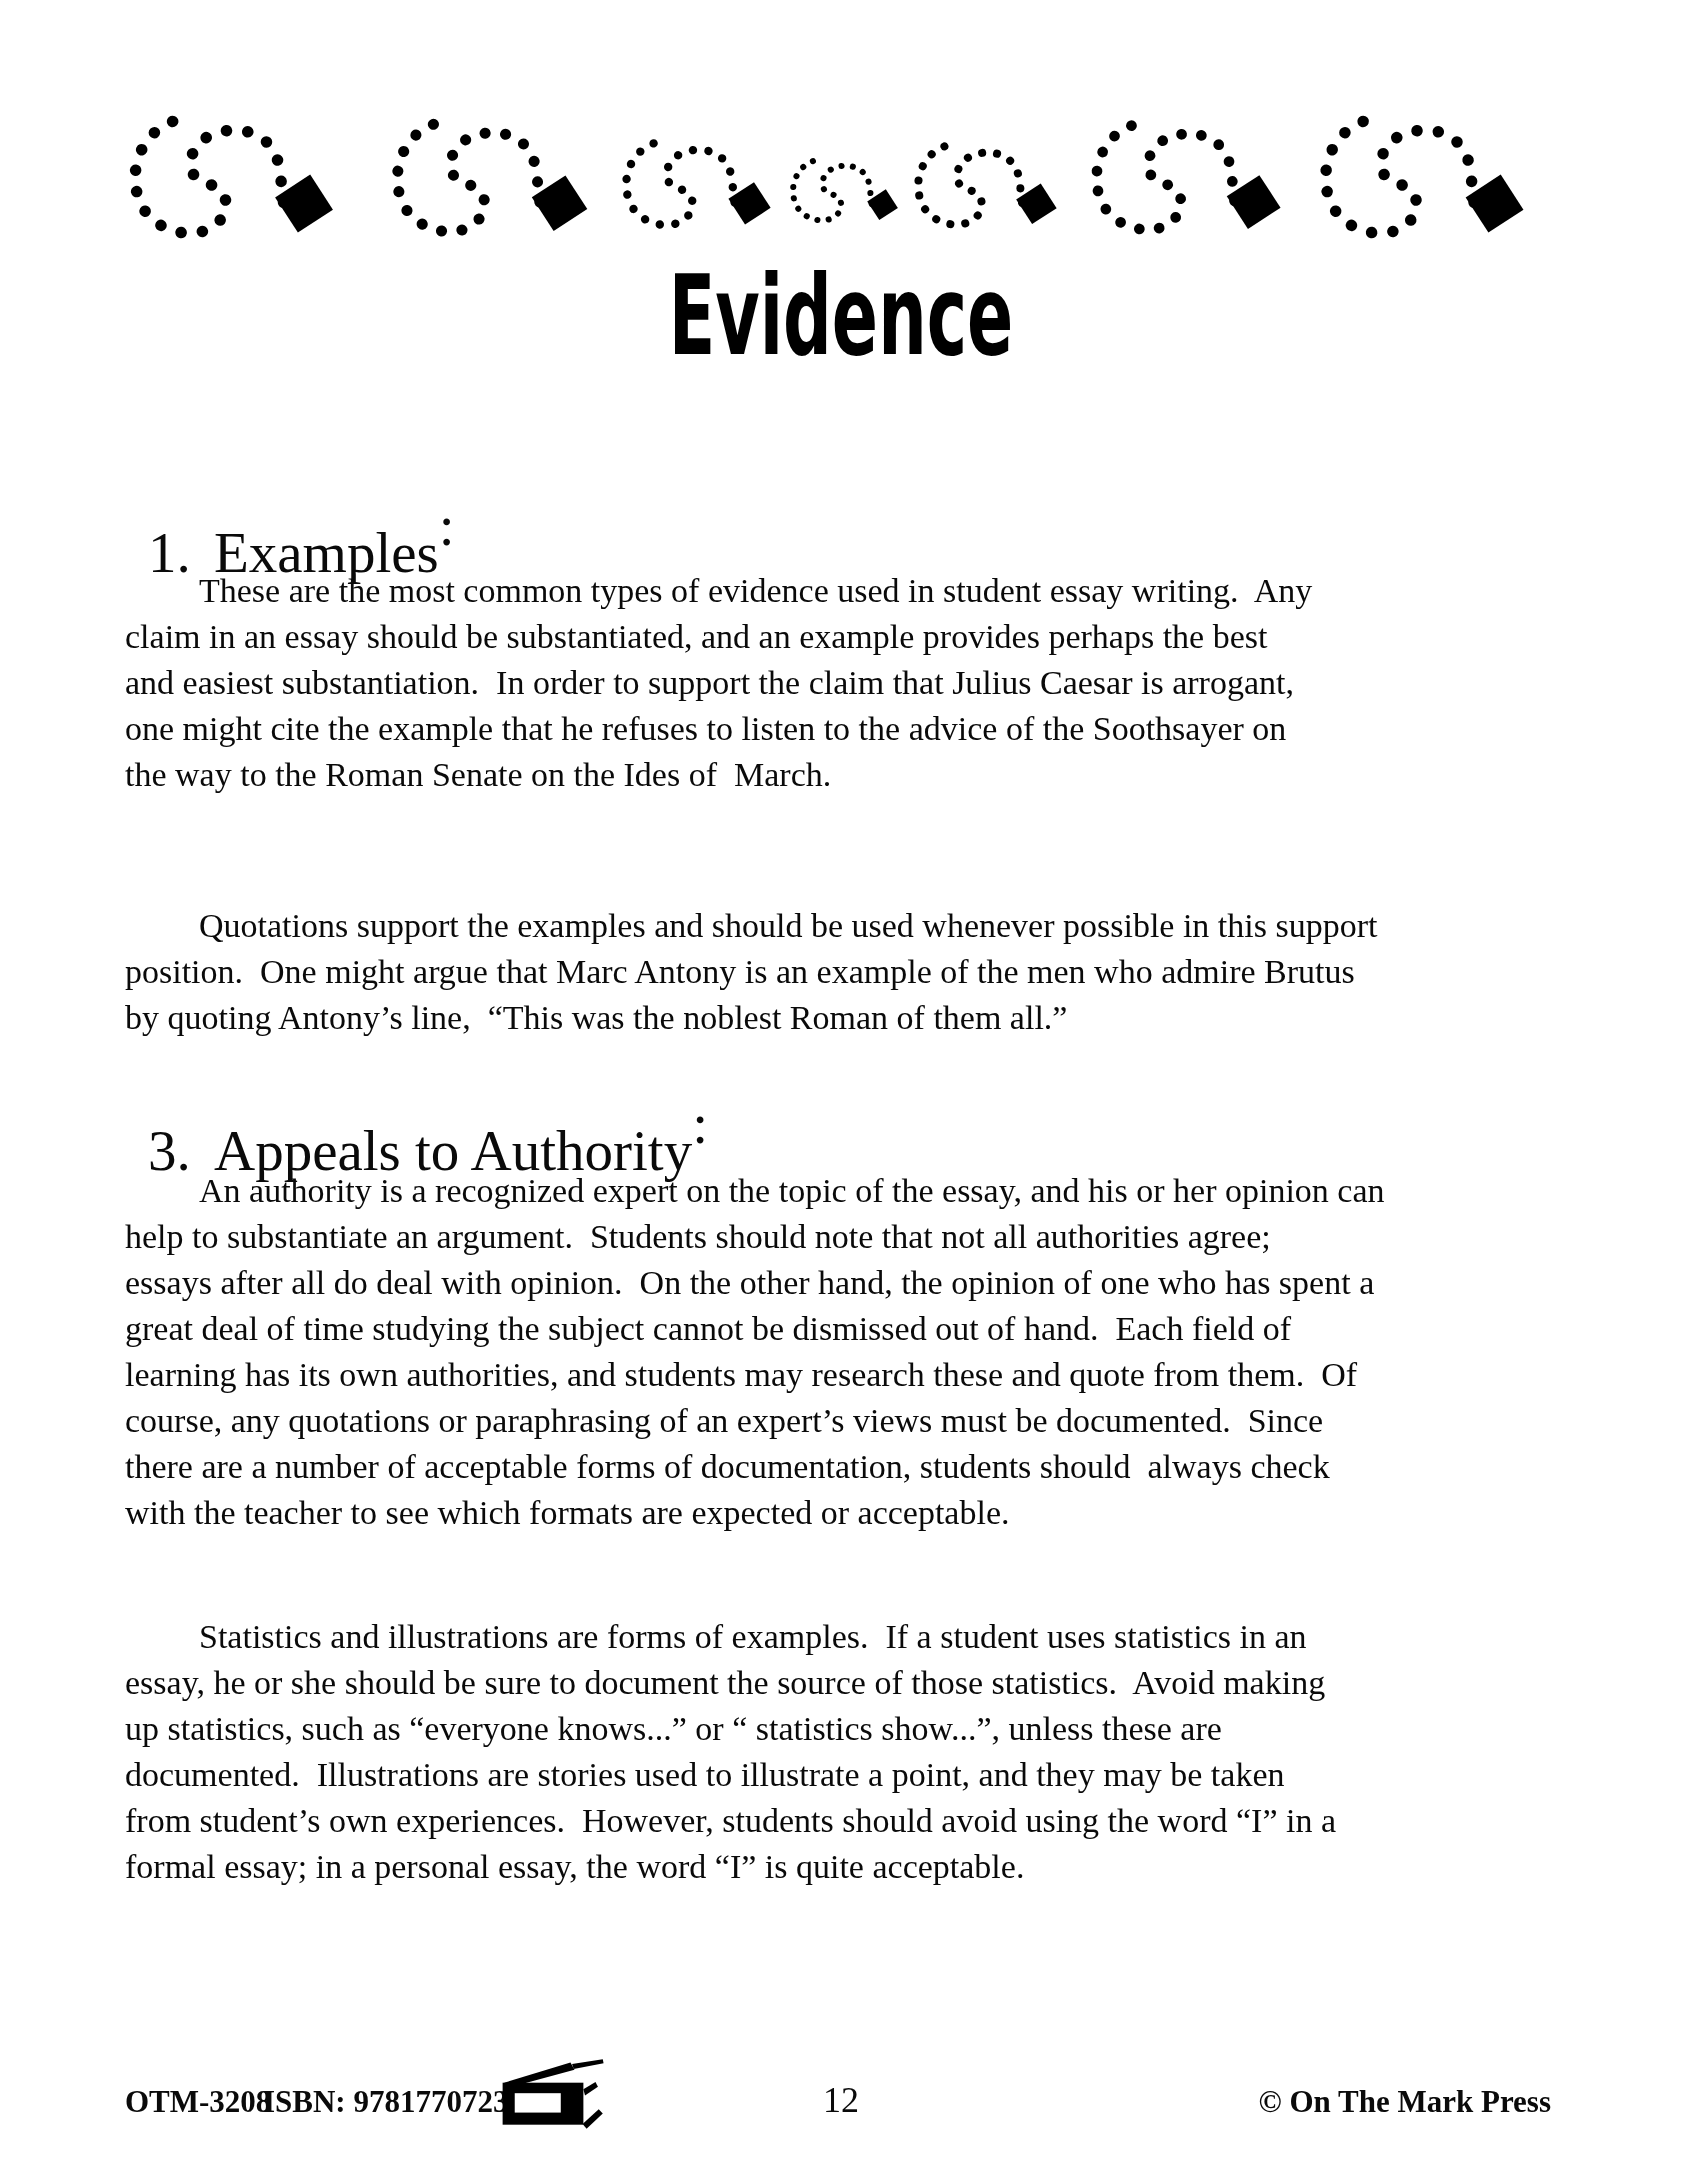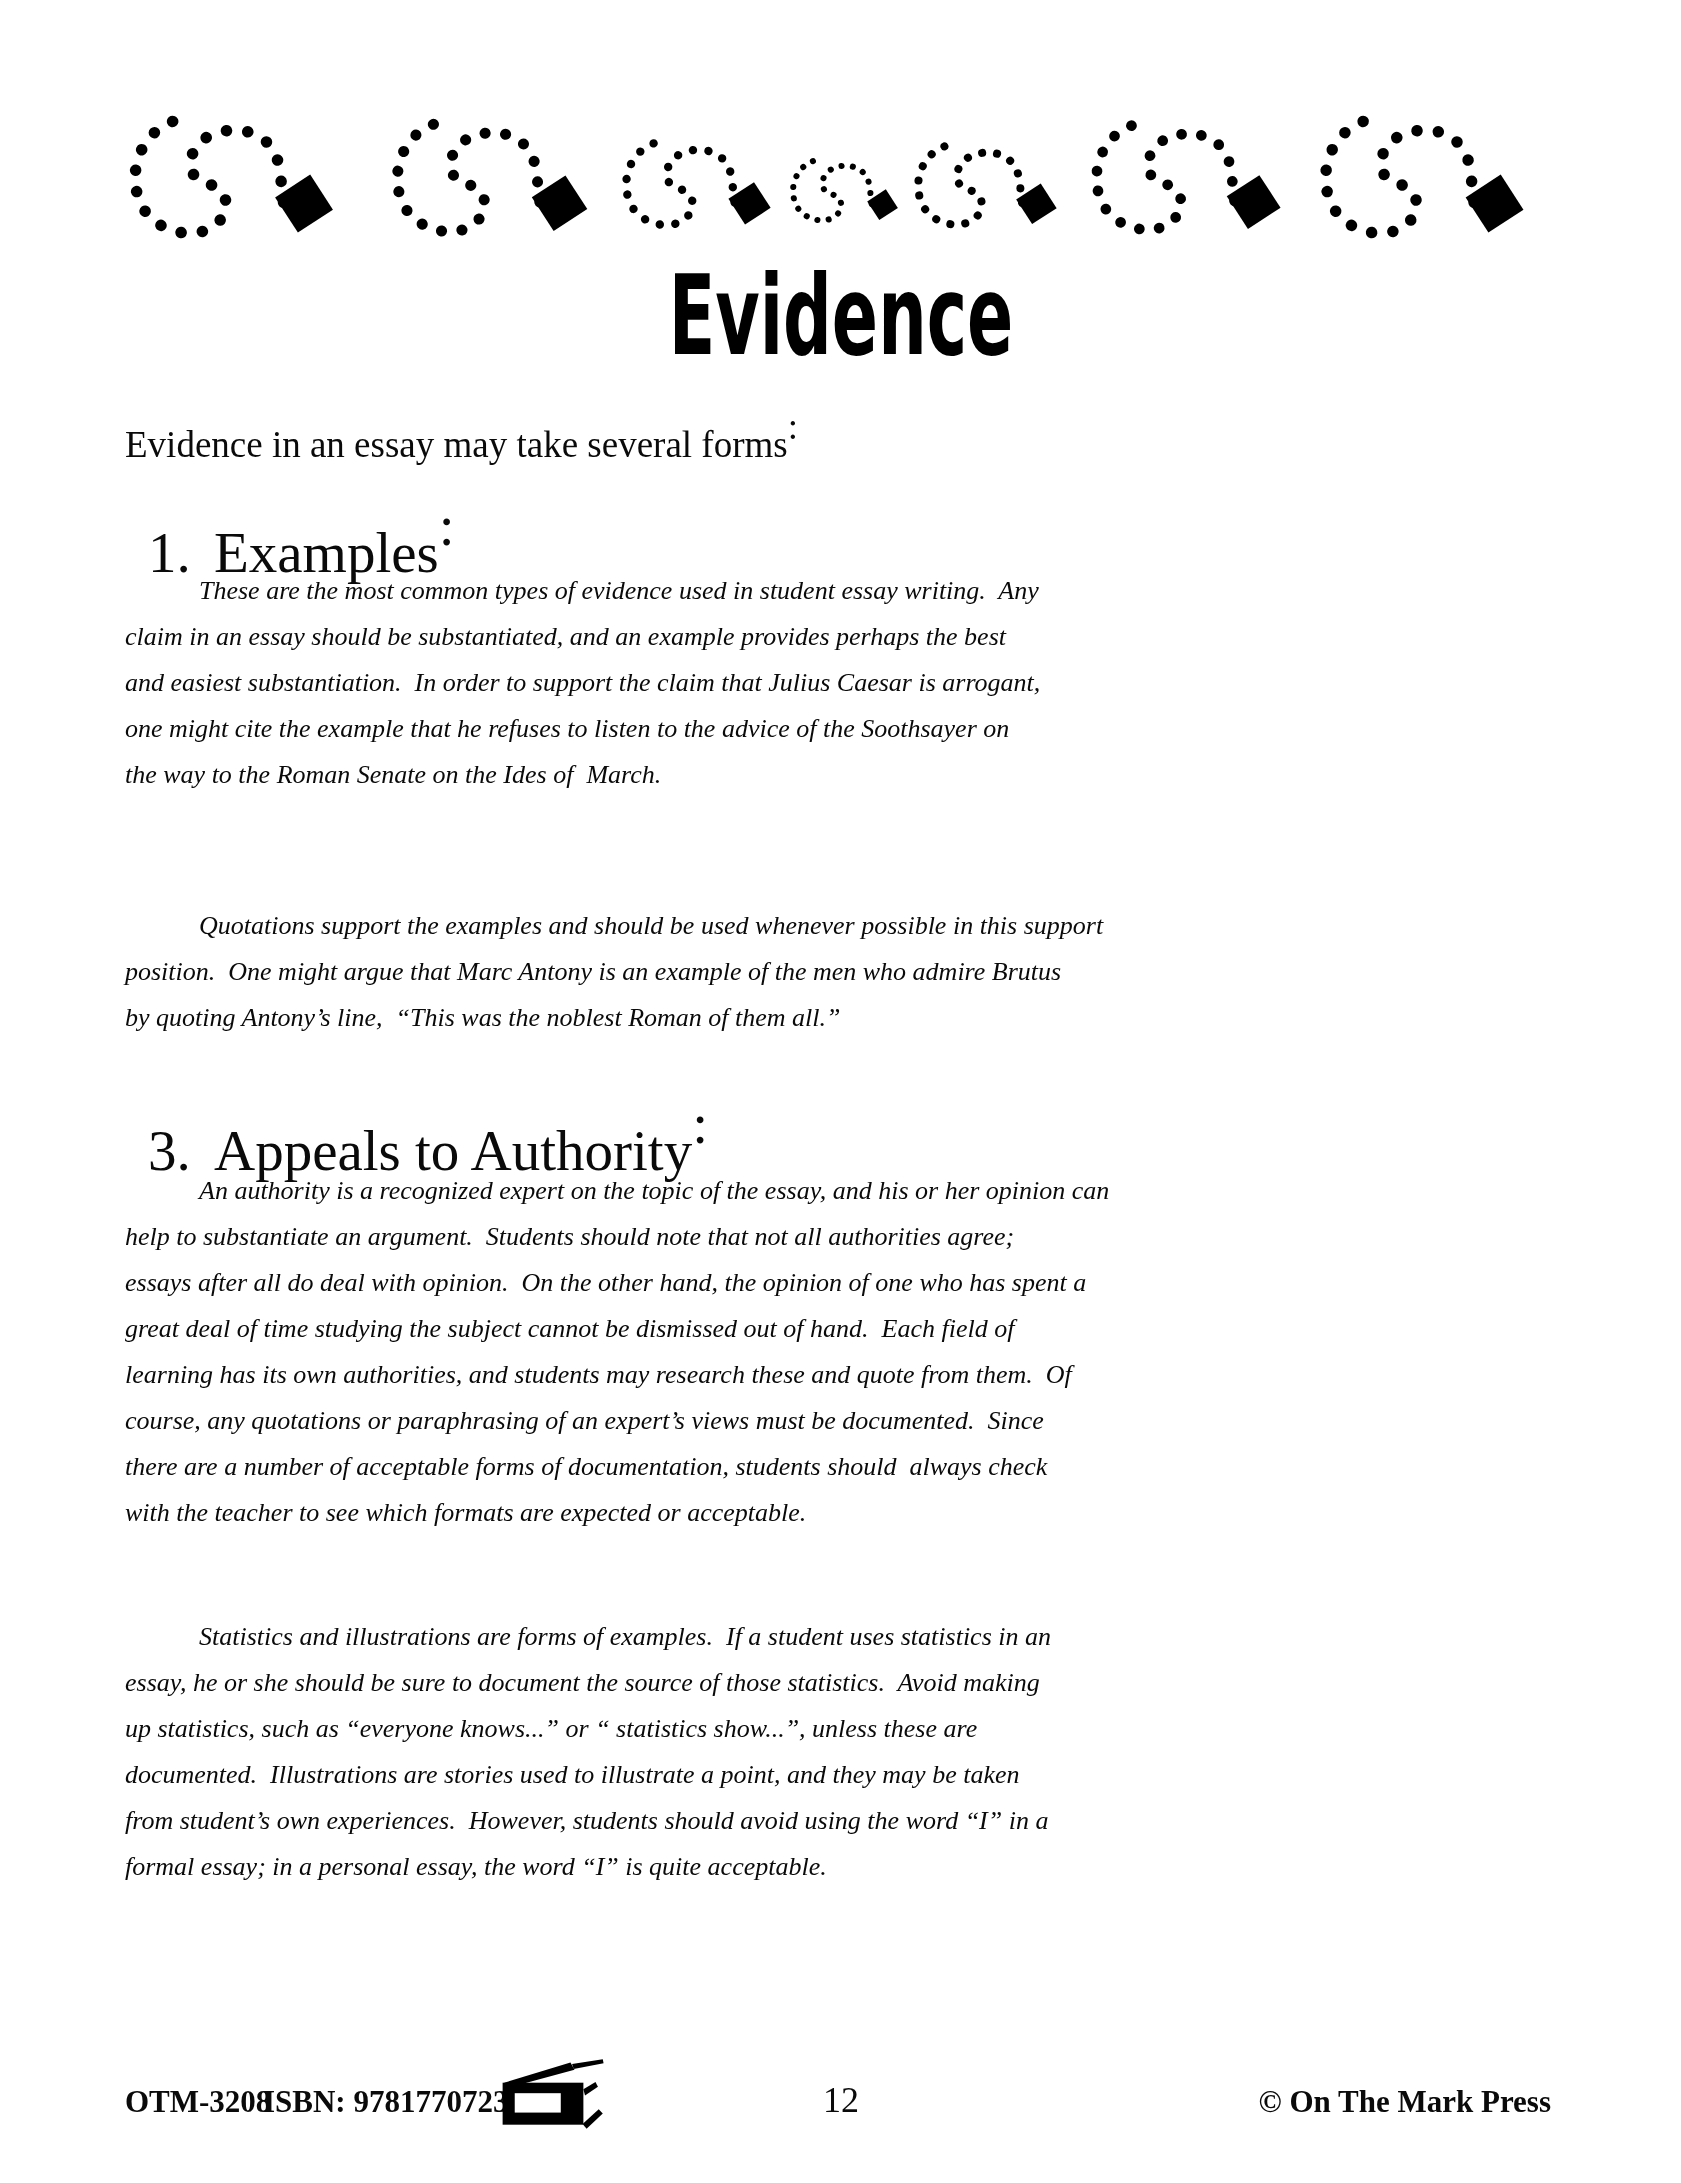--- a/index.html
+++ b/index.html
@@ -24,22 +24,22 @@
   }
   .intro{
     position:absolute;left:125px;top:404px;margin:0;
     font-size:37px;line-height:46px;white-space:pre;
   }
   .rc{vertical-align:0.48em;}  
   .sec{position:absolute;left:134px;margin:14px;font-size:57px;line-height:49px;white-space:pre;}
   .sec .num{display:inline-block;min-width:66px;}
   .para{
     position:absolute;left:125px;width:1470px;margin:0;
-    font-size:26px;line-height:46px;
-    white-space:pre;text-indent:74px;font-style:italic;
+    font-size:34px;line-height:46px;
+    white-space:pre;text-indent:74px;
   }
   .f-text{position:absolute;font-size:31px;font-weight:bold;white-space:pre;}
   .f-page{position:absolute;font-size:36px;font-weight:normal;}
   .press-icon{position:absolute;left:501px;top:2056px;}
 </style>
 </head>
 <body>
 
 <div class="page">
 
@@ -54,21 +54,20 @@
     <use href="#motif" transform="translate(470,12) scale(0.96)"></use>
     <use href="#motif" transform="translate(752,38) scale(0.73)"></use>
     <use href="#motif" transform="translate(958,62) scale(0.53)"></use>
     <use href="#motif" transform="translate(1108,42) scale(0.70)"></use>
     <use href="#motif" transform="translate(1322,14) scale(0.93)"></use>
     <use href="#motif" transform="translate(1600,8) scale(1)"></use>
   </svg>
 
   <h1 class="title">Evidence</h1>
 
-  <p class="intro"><span>Evidence in an essay may take several forms</span><span class="rc">:</span></p>
 
   <p class="sec" style="top:487px"><span class="num">1.</span><span>Examples</span><span class="rc">:</span></p>
   <p class="para" style="top:568px">These are the most common types of evidence used in student essay writing.  Any
 claim in an essay should be substantiated, and an example provides perhaps the best
 and easiest substantiation.  In order to support the claim that Julius Caesar is arrogant,
 one might cite the example that he refuses to listen to the advice of the Soothsayer on
 the way to the Roman Senate on the Ides of  March.</p>
 
   <p class="para" style="top:903px">Quotations support the examples and should be used whenever possible in this support
 position.  One might argue that Marc Antony is an example of the men who admire Brutus

